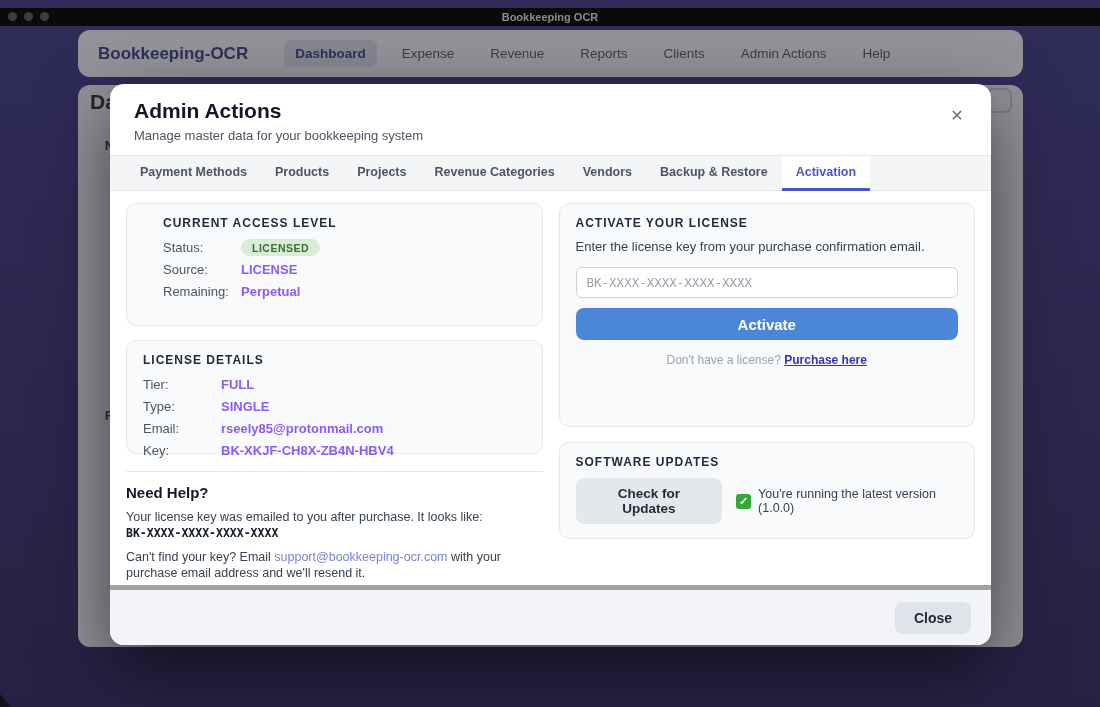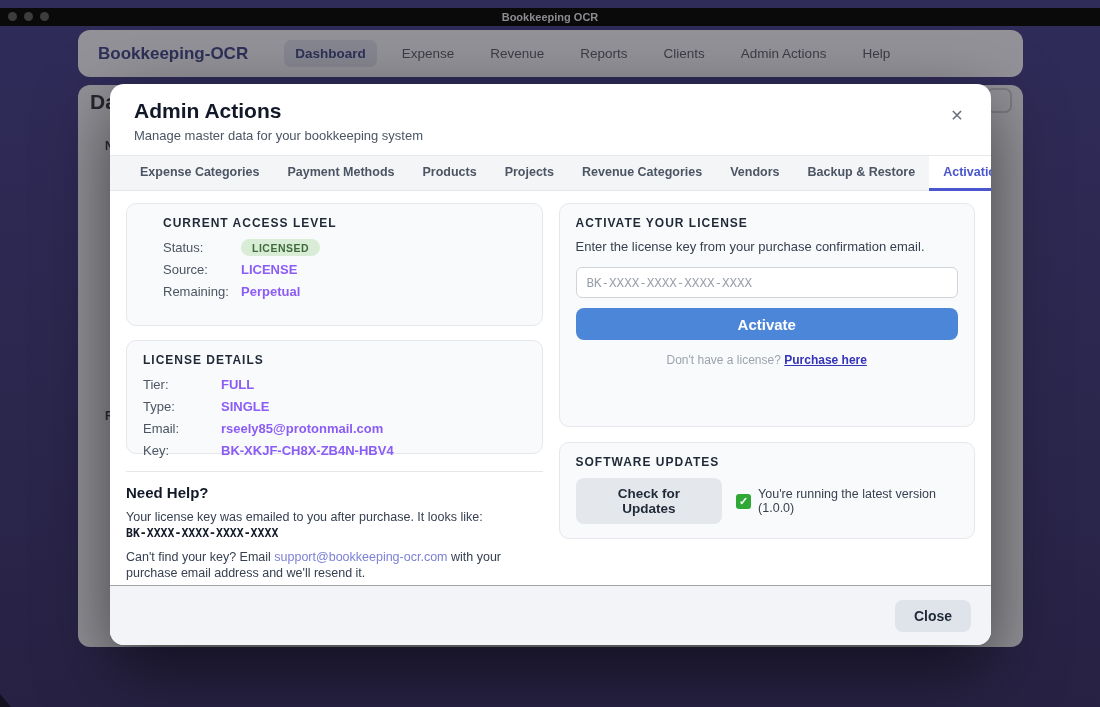--- a/index.html
+++ b/index.html
@@ -112,21 +112,21 @@
     background: #e4e7ec; border: none; border-radius: 8px; padding: 8px 18px;
     font-size: 13.5px; font-weight: 600; color: #1f2937; font-family: "Liberation Sans", sans-serif; cursor: pointer;
   }
   .version-status { display: flex; align-items: center; gap: 7px; font-size: 12.5px; color: #374151; }
   .check-box {
     width: 15px; height: 15px; background: #2fa836; border-radius: 3px; color: #ffffff;
     font-size: 11px; font-weight: bold; display: flex; align-items: center; justify-content: center; flex-shrink: 0;
   }
 
   .modal-footer {
-    margin-top: auto; height: 60px; background: #f2f4f7; border-top: 1px solid #a3a3a3;
+    margin-top: auto; height: 60px; background: #f2f4f7; border-top: 5px solid #a3a3a3;
     display: flex; align-items: center; justify-content: flex-end; padding-right: 20px; flex-shrink: 0;
   }
   .close-btn {
     background: #dfe3ea; border: none; border-radius: 8px; padding: 8px 19px;
     font-size: 14px; font-weight: 600; color: #1f2937; font-family: "Liberation Sans", sans-serif; cursor: pointer;
   }
 
   .mouse-cursor {
     position: absolute; left: 0; bottom: 0; width: 0; height: 0; z-index: 20;
     border-left: 11px solid #141221; border-top: 13px solid transparent;
@@ -166,21 +166,20 @@
 
 <div class="modal">
 
   <div class="modal-header">
     <div class="modal-title">Admin Actions</div>
     <div class="modal-subtitle">Manage master data for your bookkeeping system</div>
     <div class="modal-close">✕</div>
   </div>
 
   <div class="tabbar">
-    <div class="tab">Expense Categories</div>
     <div class="tab">Payment Methods</div>
     <div class="tab">Products</div>
     <div class="tab">Projects</div>
     <div class="tab">Revenue Categories</div>
     <div class="tab">Vendors</div>
     <div class="tab">Backup &amp; Restore</div>
     <div class="tab active">Activation</div>
   </div>
 
   <div class="modal-body">

